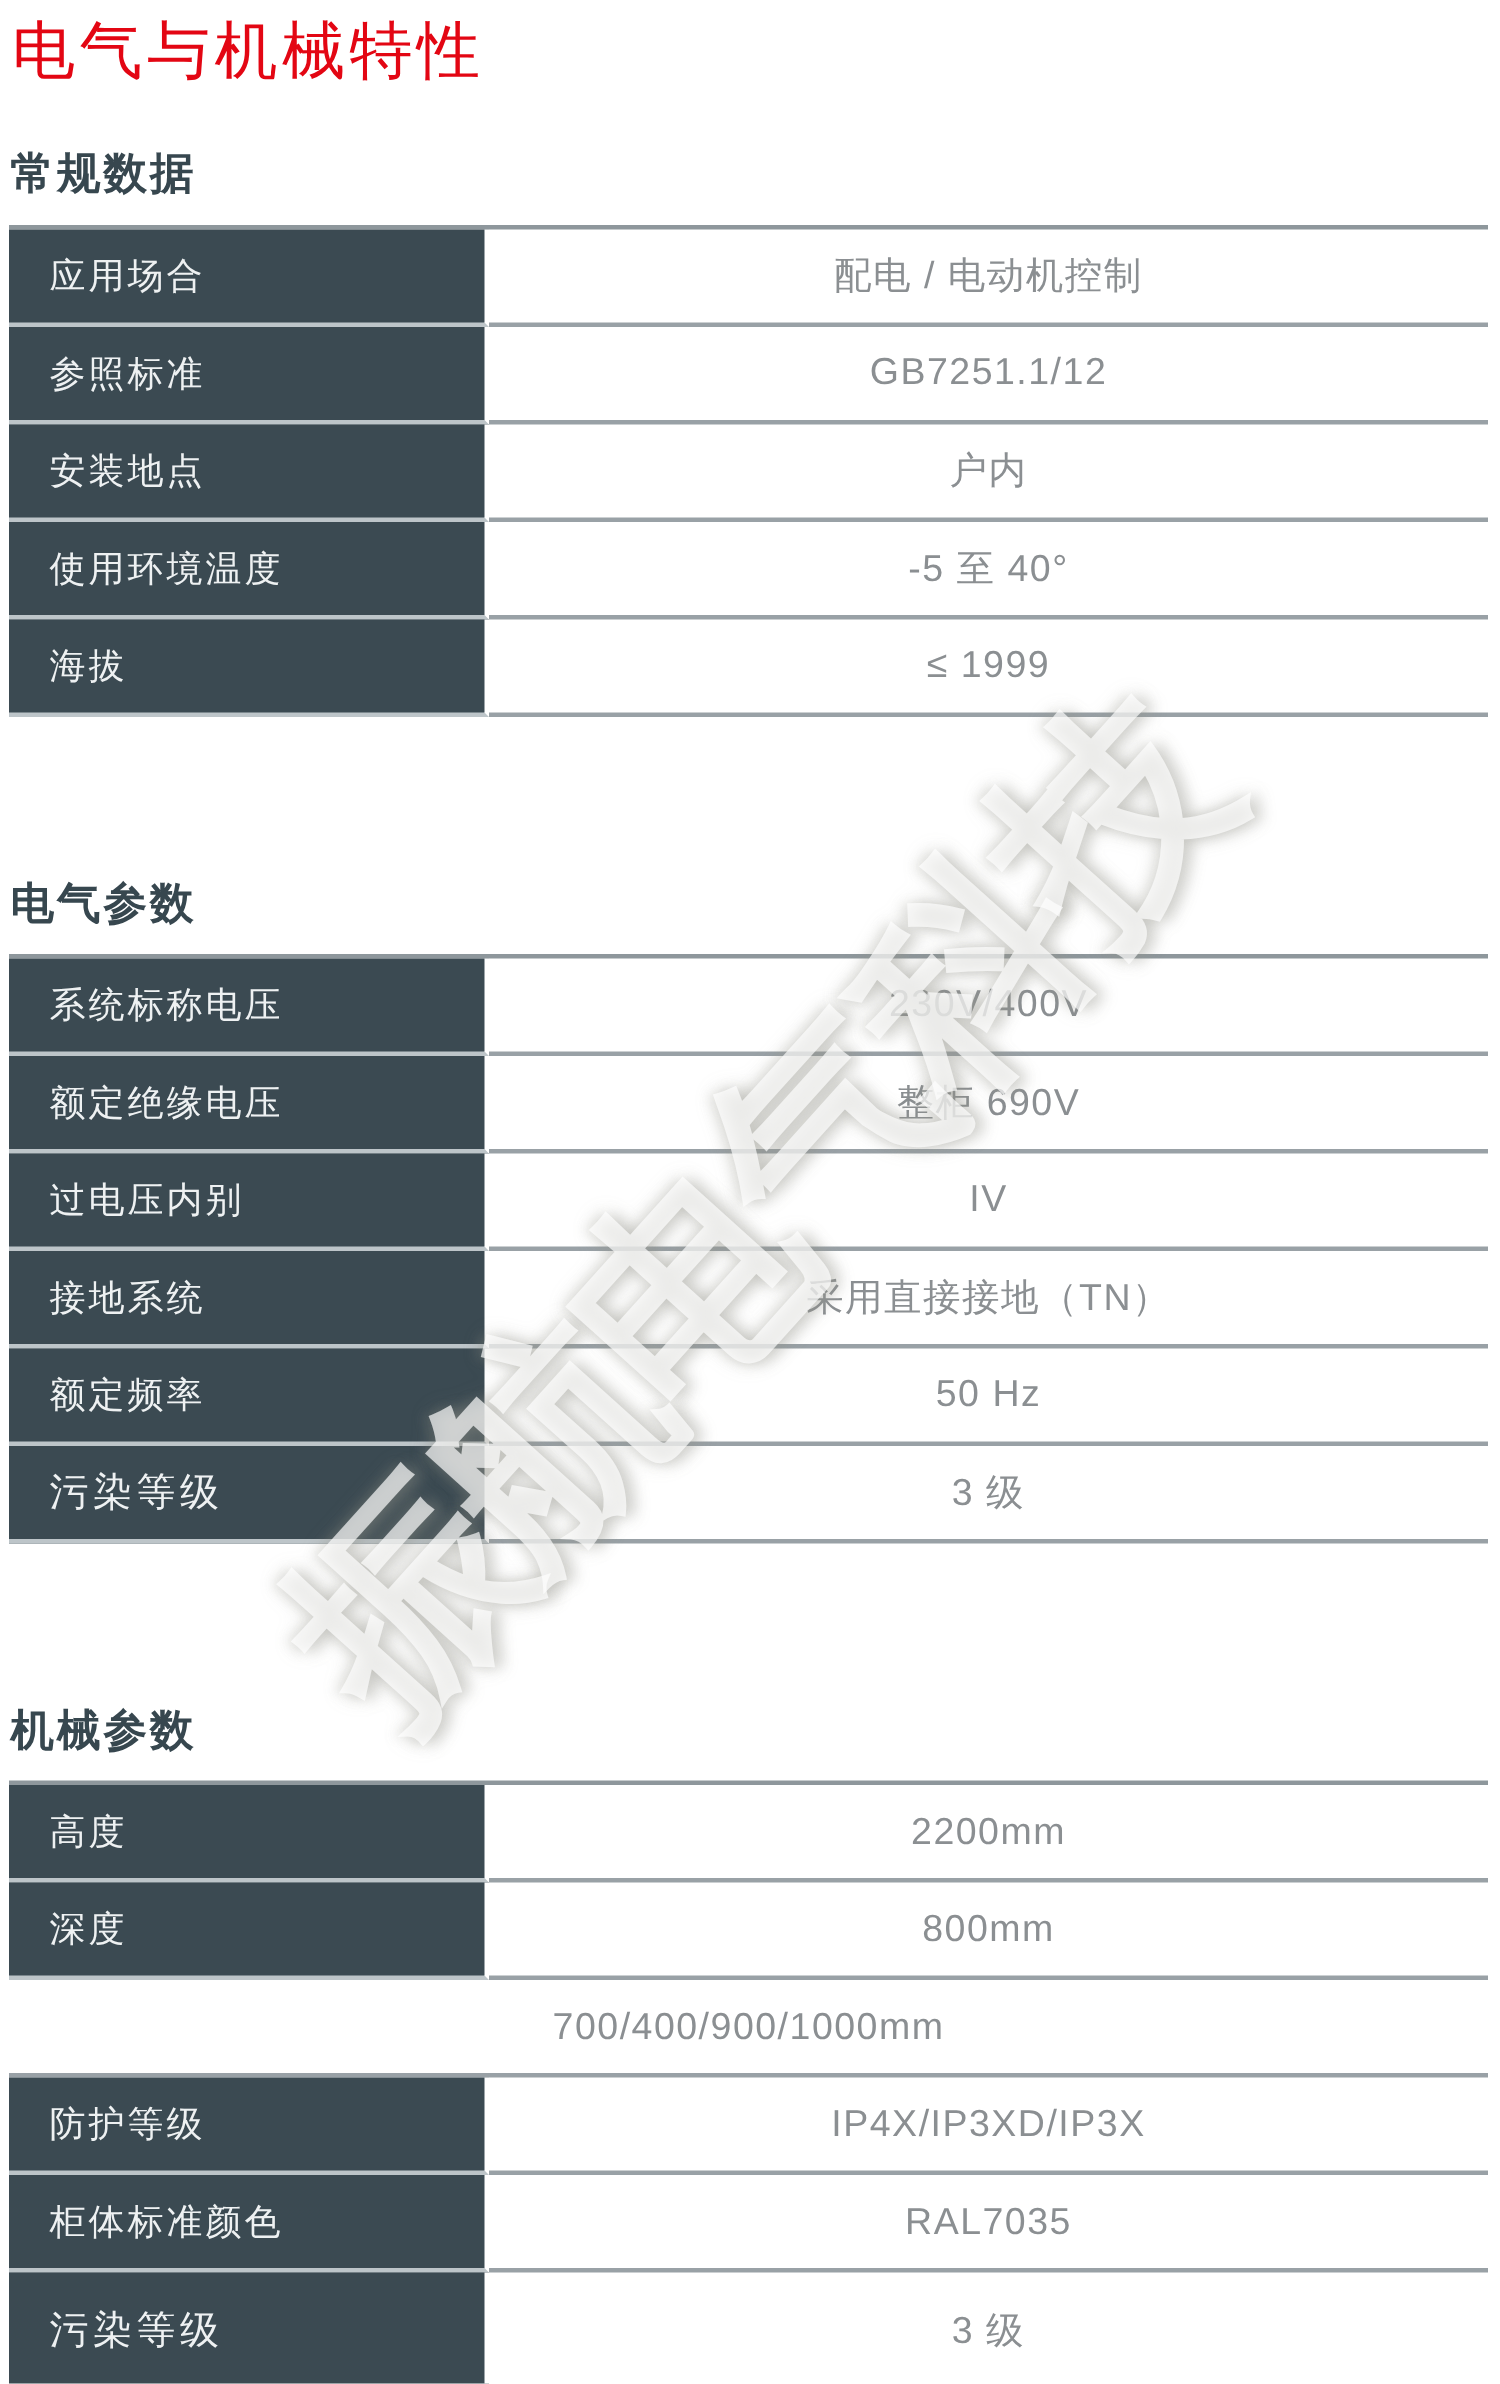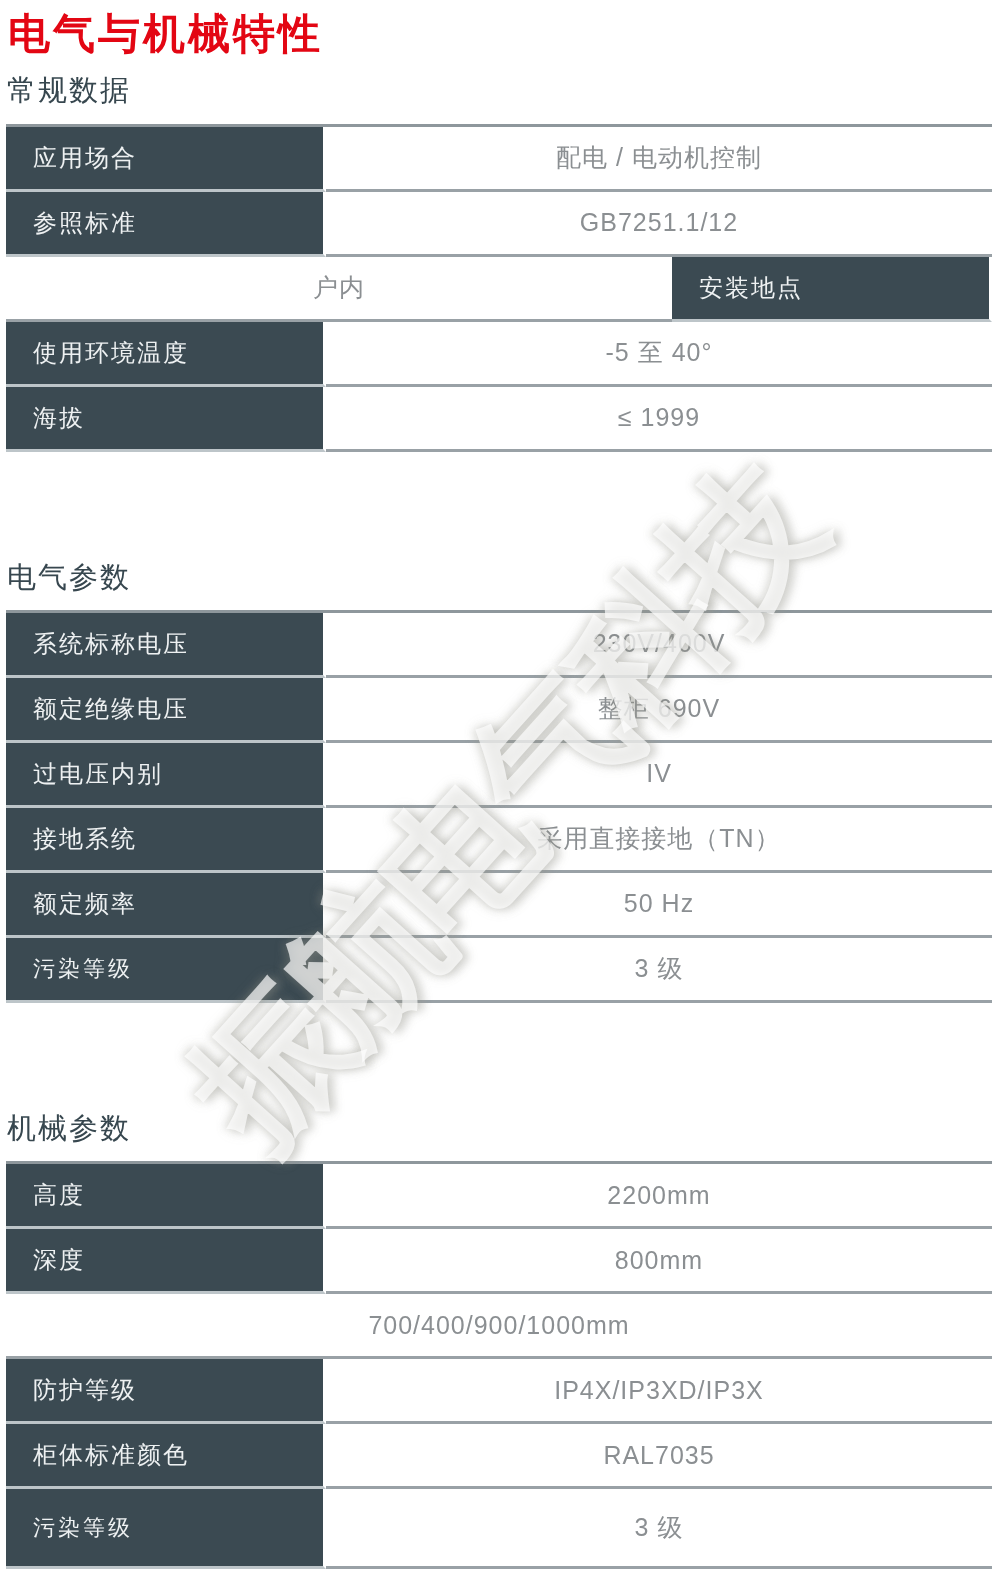--- a/index.html
+++ b/index.html
@@ -10,30 +10,30 @@
     overflow: hidden;
     position: relative;
     font-family: "Liberation Sans", sans-serif;
   }
   .page { position: relative; width: 1000px; height: 1589px; }
 
   .title {
     margin: 10px 0 0 8px;
     font-size: 42px;
     line-height: 1.15;
-    font-weight: 700;
+    font-weight: 400;
     letter-spacing: 3px;
     color: #e30613;
   }
 
   .section-heading {
-    margin: 14px 0 15px 7px;
+    margin: 40px 0 15px 7px;
     font-size: 29px;
     line-height: 1.25;
-    font-weight: 400;
+    font-weight: 700;
     letter-spacing: 2px;
     color: #37474f;
   }
   section.spaced .section-heading { margin-top: 107px; }
 
   .spec-table {
     margin-left: 6px;
     width: 986px;
     border-top: 3px solid #8e979c;
   }
@@ -56,21 +56,21 @@
   }
   .cell.value {
     flex: 1;
     justify-content: center;
     color: #8b8f92;
     font-size: 25px;
     letter-spacing: 1px;
     border-bottom: 3px solid #99a1a6;
     text-align: right;
   }
-  .spec-row.emphasis .cell.label { font-size: 22px; letter-spacing: 3px; }
+  .spec-row.emphasis .cell.label { font-size: 26px; letter-spacing: 3px; }
   .spec-row.tall .cell { min-height: 77px; }
 
   .watermark {
     position: absolute;
     left: 505px;
     top: 800px;
     transform: translate(-50%, -50%) rotate(-48deg);
     transform-origin: center center;
     font-size: 150px;
     font-weight: 700;
@@ -97,22 +97,22 @@
     <div class="cell label">应用场合</div>
     <div class="cell value">配电 / 电动机控制</div>
   </div>
 
   <div class="spec-row">
     <div class="cell label">参照标准</div>
     <div class="cell value">GB7251.1/12</div>
   </div>
 
   <div class="spec-row">
+    <div class="cell label">安装地点</div>
     <div class="cell value">户内</div>
-    <div class="cell label">安装地点</div>
   </div>
 
   <div class="spec-row">
     <div class="cell label">使用环境温度</div>
     <div class="cell value">-5 至 40°</div>
   </div>
 
   <div class="spec-row">
     <div class="cell label">海拔</div>
     <div class="cell value">≤ 1999</div>

